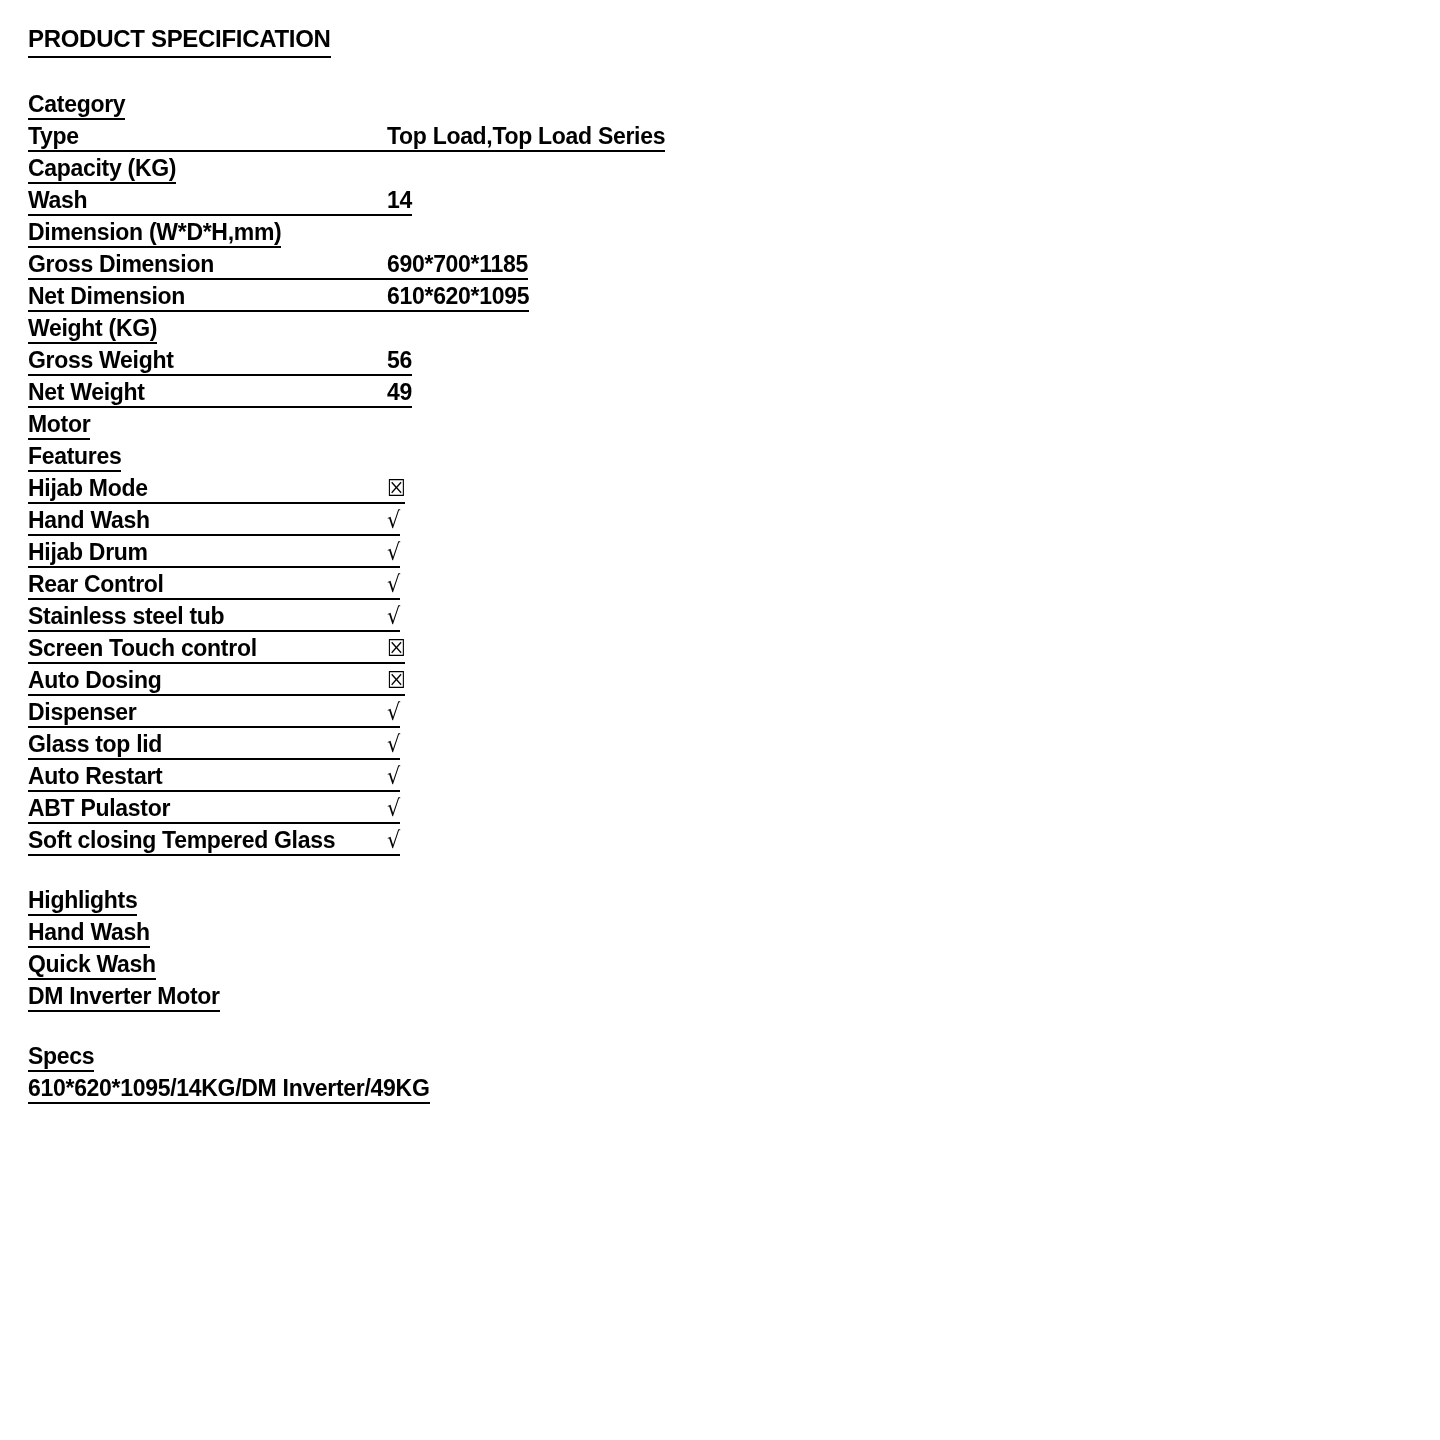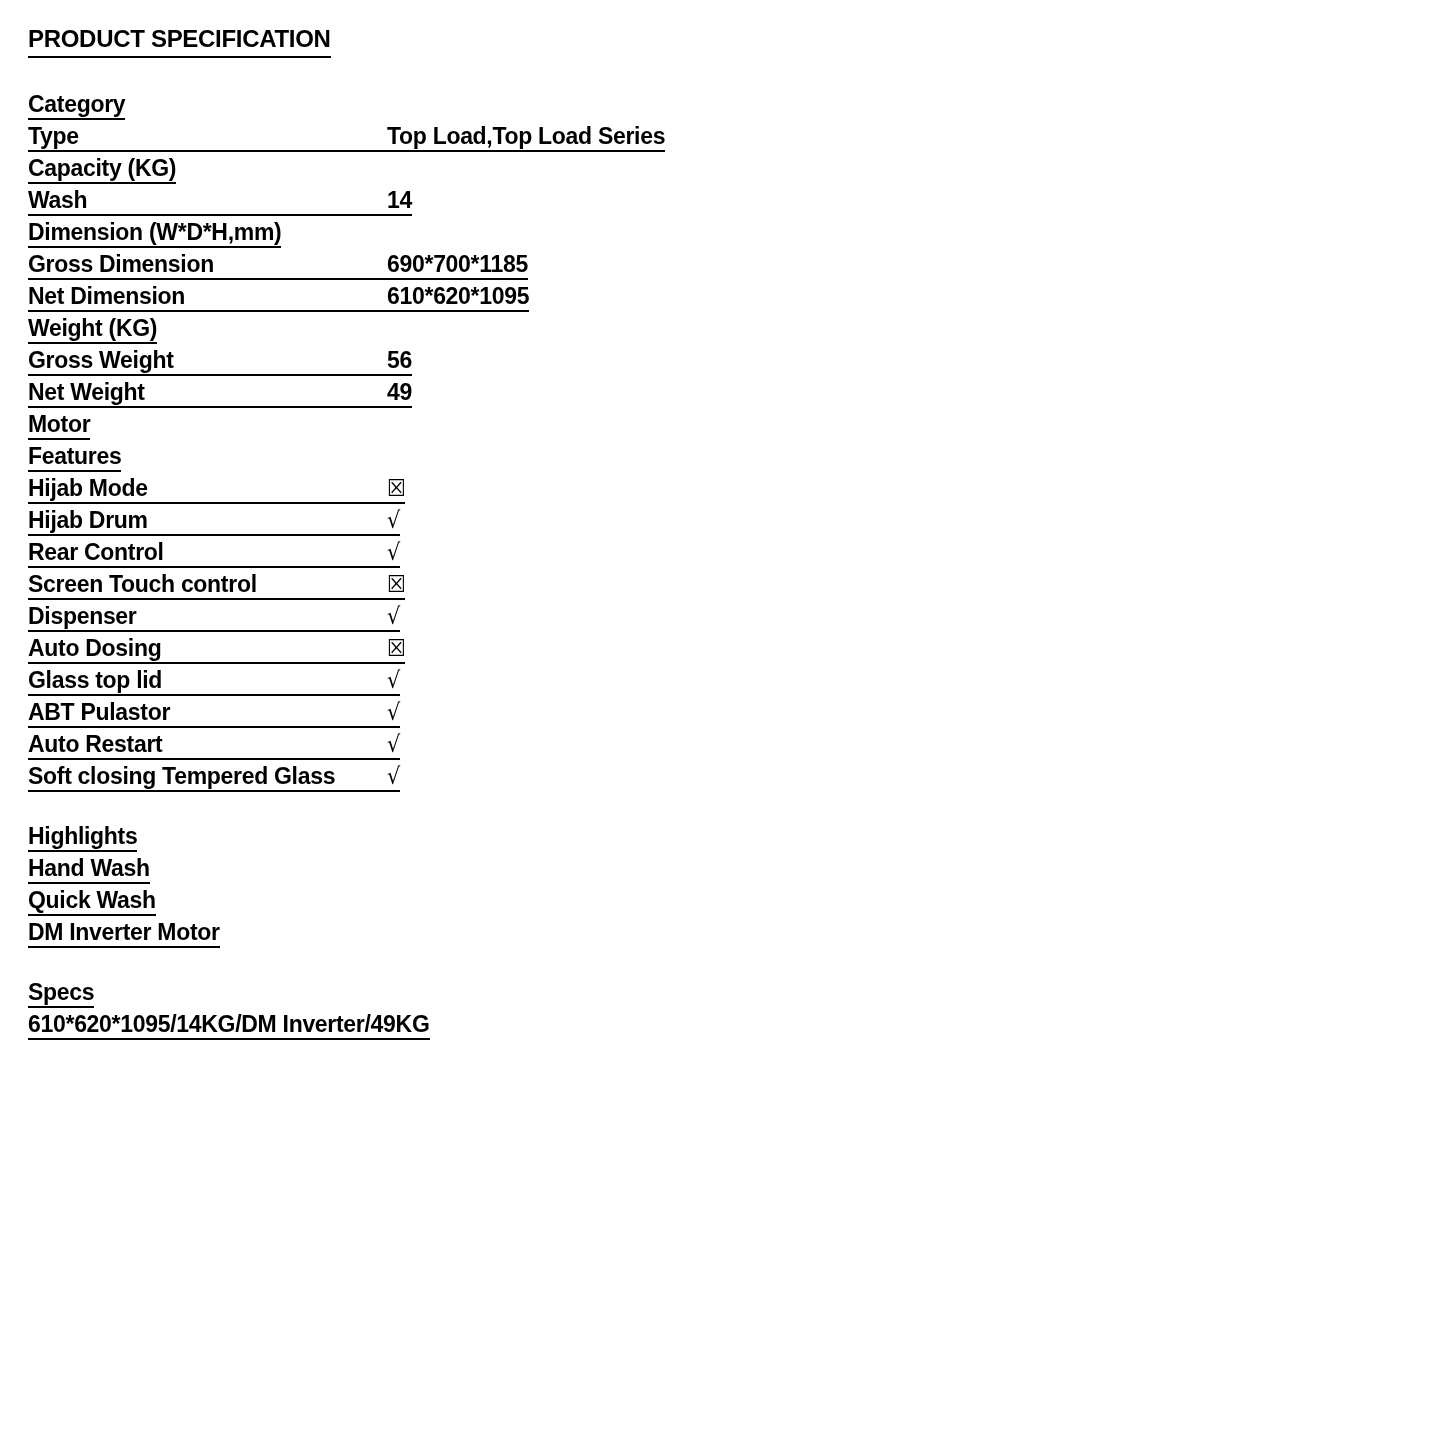--- a/index.html
+++ b/index.html
@@ -96,49 +96,57 @@
         <span class="label">Motor</span>
       </div>
       <div class="row header">
         <span class="label">Features</span>
       </div>
       <div class="row data">
         <span class="label">Hijab Mode</span>
         <span class="value symbol">☒</span>
       </div>
       <div class="row data">
+        <span class="label">Hand Wash</span>
+        <span class="value symbol">√</span>
+      </div>
+      <div class="row data">
         <span class="label">Hijab Drum</span>
         <span class="value symbol">√</span>
       </div>
       <div class="row data">
         <span class="label">Rear Control</span>
         <span class="value symbol">√</span>
       </div>
       <div class="row data">
+        <span class="label">Stainless steel tub</span>
+        <span class="value symbol">√</span>
+      </div>
+      <div class="row data">
         <span class="label">Screen Touch control</span>
+        <span class="value symbol">☒</span>
+      </div>
+      <div class="row data">
+        <span class="label">Auto Dosing</span>
         <span class="value symbol">☒</span>
       </div>
       <div class="row data">
         <span class="label">Dispenser</span>
         <span class="value symbol">√</span>
       </div>
       <div class="row data">
-        <span class="label">Auto Dosing</span>
-        <span class="value symbol">☒</span>
-      </div>
-      <div class="row data">
         <span class="label">Glass top lid</span>
         <span class="value symbol">√</span>
       </div>
       <div class="row data">
-        <span class="label">ABT Pulastor</span>
+        <span class="label">Auto Restart</span>
         <span class="value symbol">√</span>
       </div>
       <div class="row data">
-        <span class="label">Auto Restart</span>
+        <span class="label">ABT Pulastor</span>
         <span class="value symbol">√</span>
       </div>
       <div class="row data">
         <span class="label">Soft closing Tempered Glass</span>
         <span class="value symbol">√</span>
       </div>
     </div>
 
   <div id="highlights" class="section-block">
       <div class="row header">

